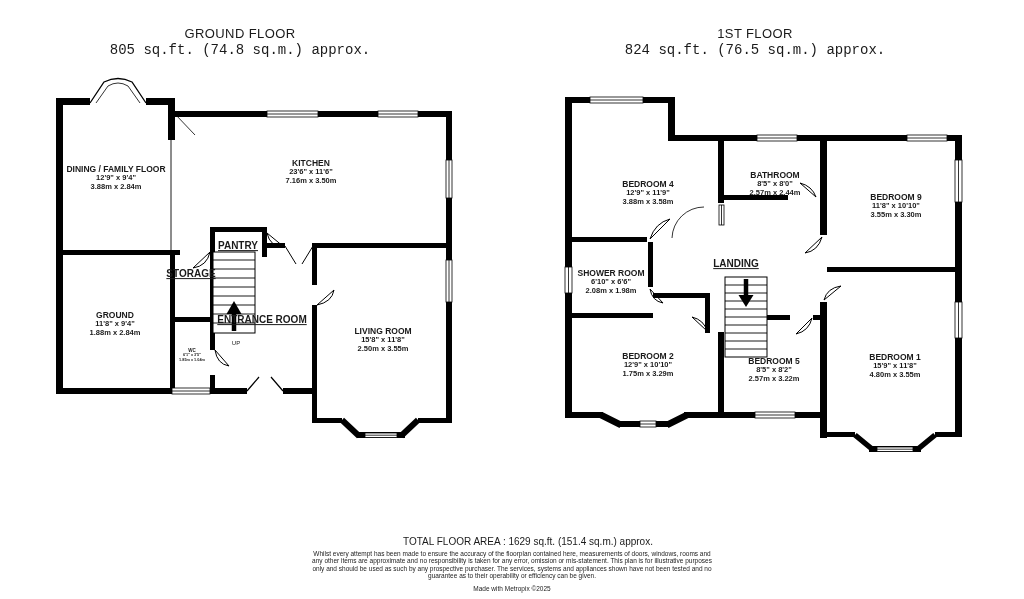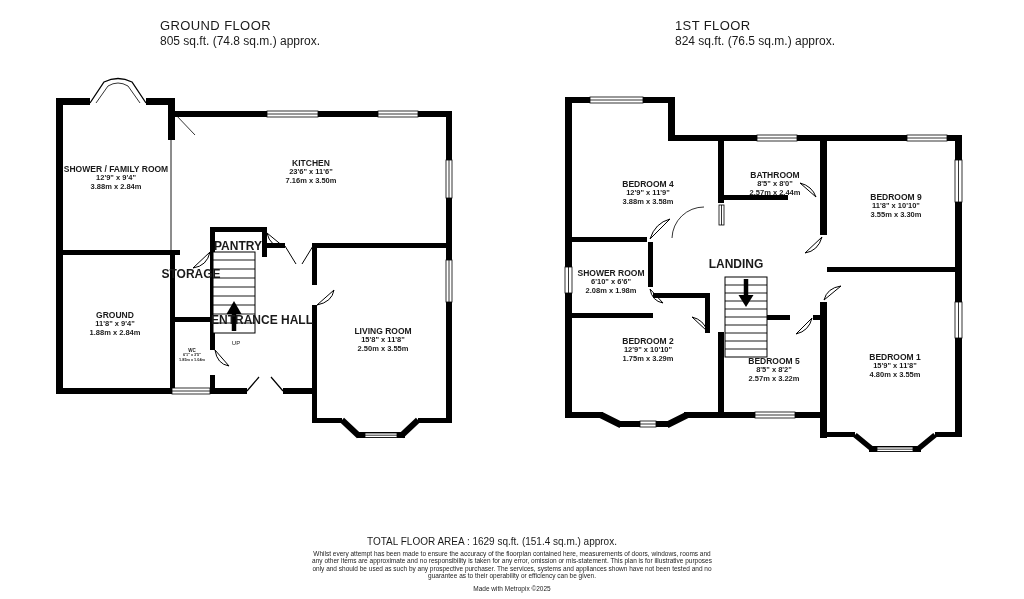--- a/index.html
+++ b/index.html
@@ -1,29 +1,29 @@
 <!DOCTYPE html>
 <html><head>
 <meta charset="utf-8">
 <style>
   html,body{margin:0;padding:0;background:#ffffff;}
   body{width:1024px;height:599px;position:relative;overflow:hidden;
        font-family:"Liberation Sans", sans-serif;color:#1a1a1a;}
   #plan-canvas{position:absolute;left:0;top:0;width:1024px;height:599px;}
-  .floor-title{position:absolute;transform:translateX(-50%);text-align:left;white-space:nowrap;}
+  .floor-title{position:absolute;transform:translateX(-50%);text-align:center;white-space:nowrap;margin-top:8px;}
   .floor-title .t1{font-size:13px;letter-spacing:.4px;}
-  .floor-title .t2{font-size:12px;margin-top:1px;}
+  .floor-title .t2{font-size:14px;margin-top:1px;font-family:Liberation Mono, monospace;}
   .label{position:absolute;transform:translate(-50%,-50%);text-align:center;white-space:nowrap;line-height:1.18;}
   .room-name{font-weight:bold;font-size:8.5px;}
   .room-dim{font-weight:bold;font-size:7.5px;}
-  .small-name{font-weight:bold;font-size:12px;}
+  .small-name{font-weight:bold;font-size:10px;text-decoration:underline;}
   .up-label{font-size:6px;}
   .wc-label .room-name{font-size:4.5px;}
   .wc-label .room-dim{font-size:3.8px;}
-  .footer-total{position:absolute;left:492px;transform:translateX(-50%);top:536px;
+  .footer-total{position:absolute;left:528px;transform:translateX(-50%);top:536px;
                 font-size:10px;white-space:nowrap;}
   .footer-disclaimer{position:absolute;left:512px;transform:translateX(-50%);top:550px;
                      width:400px;text-align:center;font-size:6.5px;line-height:1.15;color:#222;}
   .footer-credit{position:absolute;left:512px;transform:translateX(-50%);top:585px;
                  font-size:6.5px;white-space:nowrap;color:#222;}
 </style>
 </head>
 <body>
 
 <svg id="plan-canvas" viewBox="0 0 1024 599" xmlns="http://www.w3.org/2000/svg">
@@ -214,21 +214,21 @@
   <div class="t1">GROUND FLOOR</div>
   <div class="t2">805 sq.ft. (74.8 sq.m.) approx.</div>
 </div>
 
 <div class="floor-title" style="left:755px;top:18px">
   <div class="t1">1ST FLOOR</div>
   <div class="t2">824 sq.ft. (76.5 sq.m.) approx.</div>
 </div>
 
 <div class="label" style="left:116px;top:178px">
-  <div class="room-name">SHOWER / FAMILY ROOM</div>
+  <div class="room-name">DINING / FAMILY FLOOR</div>
   <div class="room-dim">12'9" x 9'4"</div>
   <div class="room-dim">3.88m x 2.84m</div>
 </div>
 
 <div class="label" style="left:311px;top:172px">
   <div class="room-name">KITCHEN</div>
   <div class="room-dim">23'6" x 11'6"</div>
   <div class="room-dim">7.16m x 3.50m</div>
 </div>
 
@@ -252,21 +252,21 @@
 
 <div class="label" style="left:238px;top:246px">
   <div class="small-name">PANTRY</div>
 </div>
 
 <div class="label" style="left:191px;top:274px">
   <div class="small-name">STORAGE</div>
 </div>
 
 <div class="label" style="left:262px;top:320px">
-  <div class="small-name">ENTRANCE HALL</div>
+  <div class="small-name">ENTRANCE ROOM</div>
 </div>
 
 <div class="label" style="left:236px;top:344px">
   <div class="up-label">UP</div>
 </div>
 
 <div class="label" style="left:648px;top:193px">
   <div class="room-name">BEDROOM 4</div>
   <div class="room-dim">12'9" x 11'9"</div>
   <div class="room-dim">3.88m x 3.58m</div>
@@ -287,21 +287,21 @@
 <div class="label" style="left:611px;top:282px">
   <div class="room-name">SHOWER ROOM</div>
   <div class="room-dim">6'10" x 6'6"</div>
   <div class="room-dim">2.08m x 1.98m</div>
 </div>
 
 <div class="label" style="left:736px;top:264px">
   <div class="small-name">LANDING</div>
 </div>
 
-<div class="label" style="left:648px;top:350px">
+<div class="label" style="left:648px;top:365px">
   <div class="room-name">BEDROOM 2</div>
   <div class="room-dim">12'9" x 10'10"</div>
   <div class="room-dim">1.75m x 3.29m</div>
 </div>
 
 <div class="label" style="left:774px;top:370px">
   <div class="room-name">BEDROOM 5</div>
   <div class="room-dim">8'5" x 8'2"</div>
   <div class="room-dim">2.57m x 3.22m</div>
 </div>

